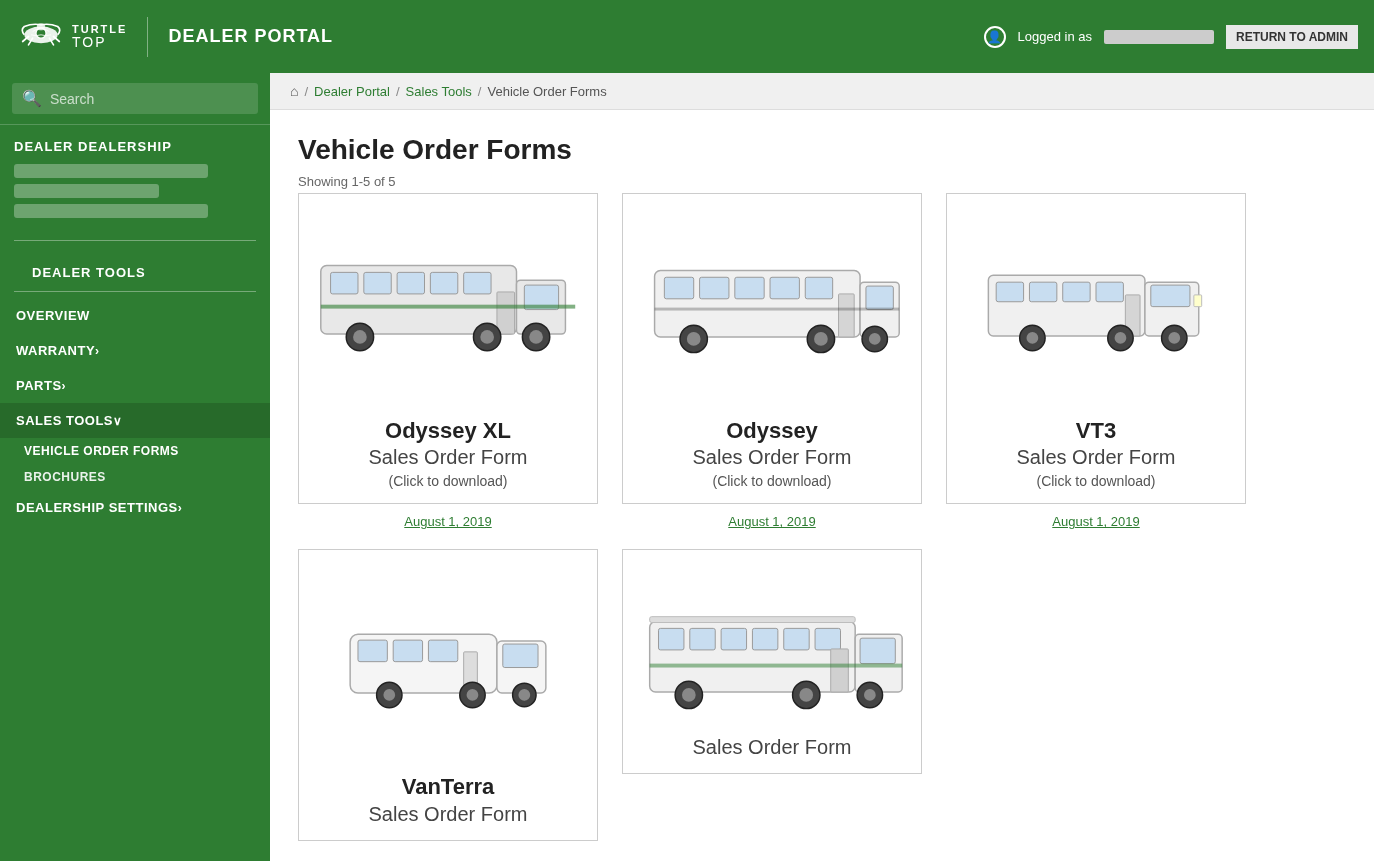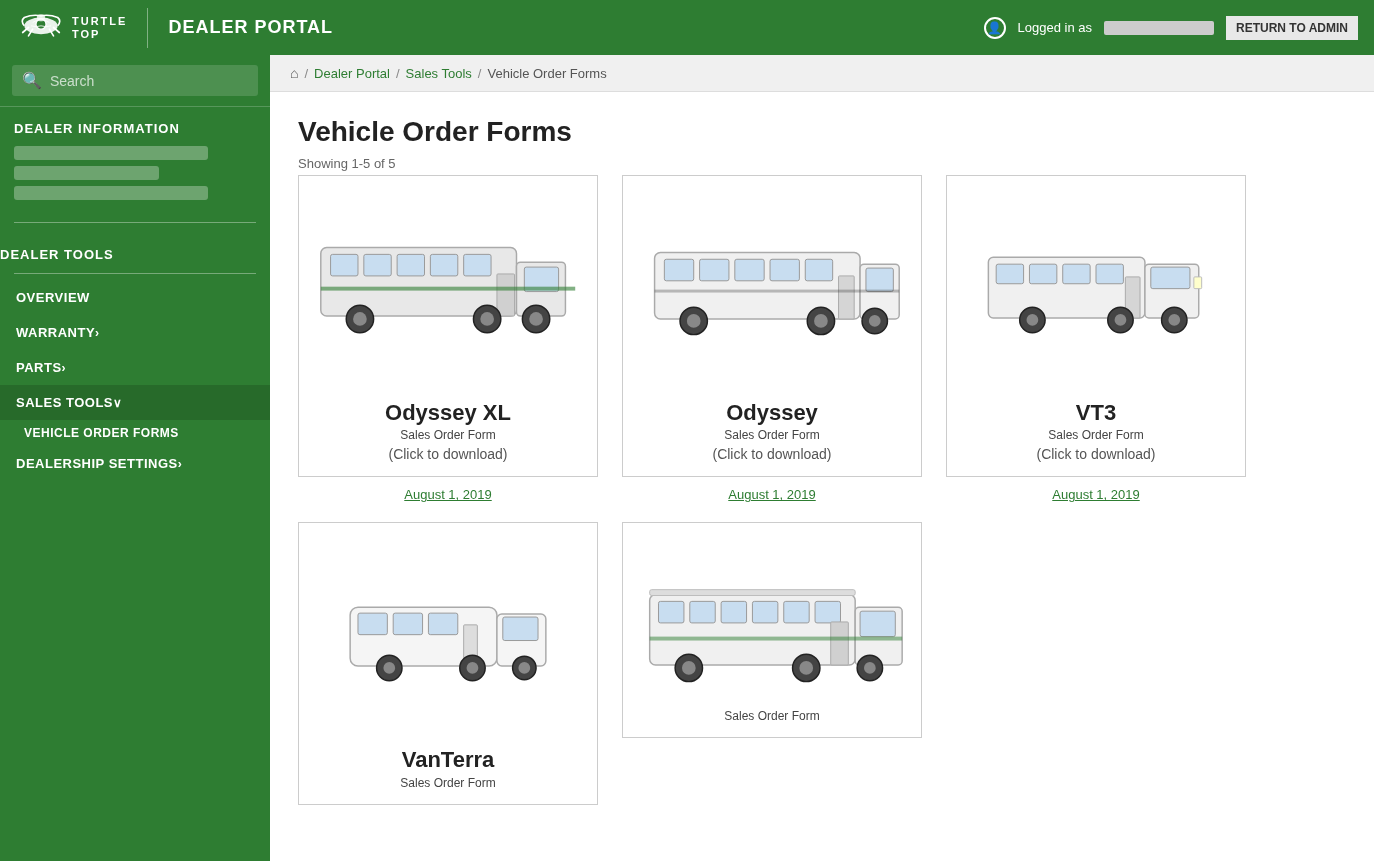--- a/index.html
+++ b/index.html
@@ -2,21 +2,21 @@
 <html><head>
   <meta charset="utf-8">
   <style>
     * { box-sizing: border-box; margin: 0; padding: 0; }
     body { font-family: Arial, sans-serif; background: #f5f5f5; display: flex; flex-direction: column; height: 861px; overflow: hidden; }
 
     
     .header {
       background: #2e7d32;
       color: white;
-      height: 55px;
+      height: 73px;
       display: flex;
       align-items: center;
       padding: 0 16px;
       flex-shrink: 0;
     }
     .header-logo {
       display: flex;
       align-items: center;
       gap: 6px;
     }
@@ -234,21 +234,21 @@
       height: 100%;
     }
     .vehicle-name {
       font-size: 22px;
       font-weight: bold;
       color: #222;
       line-height: 1.2;
       margin-top: 48px;
     }
     .vehicle-form-label {
-      font-size: 12px;
+      font-size: 20px;
       color: #444;
       margin-top: 2px;
     }
     .vehicle-click-label {
       font-size: 14px;
       color: #555;
       margin-top: 4px;
     }
     .vehicle-date {
       font-size: 13px;
@@ -278,21 +278,21 @@
 
       <path d="M20 14 Q25 10 30 12 Q35 10 40 14" stroke="white" stroke-width="1" fill="none"></path>
       <path d="M18 18 Q24 20 30 18 Q36 20 42 18" stroke="white" stroke-width="1" fill="none"></path>
 
       <path d="M15 20 L8 26 M20 22 L15 30 M40 22 L45 30 M45 20 L52 26" stroke="white" stroke-width="2" stroke-linecap="round"></path>
 
       <ellipse cx="30" cy="8" rx="5" ry="4" fill="white" opacity="0.8"></ellipse>
     </svg>
     <div>
       <div style="font-size:11px;font-weight:bold;letter-spacing:2px;line-height:1.1">TURTLE</div>
-      <div style="font-size:11px;font-weight:bold;letter-spacing:2px;line-height:1.1">TOP</div>
+      <div style="font-size:14px;font-weight:normal;letter-spacing:2px;line-height:1.1">TOP</div>
     </div>
   </div>
   <div class="header-divider"></div>
   <div class="header-title">DEALER PORTAL</div>
   <div class="header-right">
     <div class="user-icon">👤</div>
     <span>Logged in as</span>
     <div class="logged-in-bar"></div>
     <button class="return-admin-btn">RETURN TO ADMIN</button>
   </div>
@@ -303,29 +303,29 @@
   <div class="sidebar">
 
     <div class="sidebar-search">
       <div class="sidebar-search-inner">
         <span>🔍</span>
         <input type="text" placeholder="Search" style="">
       </div>
     </div>
 
     <div class="dealer-info-section">
-      <div class="section-title">DEALER INFORMATION</div>
+      <div class="section-title">DEALER DEALERSHIP</div>
       <div class="dealer-info-blur medium"></div>
       <div class="dealer-info-blur short"></div>
       <div class="dealer-info-blur medium"></div>
     </div>
     <hr class="sidebar-divider">
 
     <div class="dealer-tools-section">
-      <div style="padding: 6px 0 10px;">
+      <div style="padding: 6px 32px 10px;">
         <span class="section-title">DEALER TOOLS</span>
       </div>
       <hr class="sidebar-divider" style="margin: 0 14px 6px;">
 
       <a class="nav-item">
         <span>OVERVIEW</span>
       </a>
       <a class="nav-item">
         <span>WARRANTY</span>
         <span class="chevron">›</span>
@@ -333,20 +333,23 @@
       <a class="nav-item">
         <span>PARTS</span>
         <span class="chevron">›</span>
       </a>
       <a class="nav-item active">
         <span>SALES TOOLS</span>
         <span class="chevron">∨</span>
       </a>
       <a class="nav-sub-item active">
         <span>VEHICLE ORDER FORMS</span>
+      </a>
+      <a class="nav-sub-item">
+        <span>BROCHURES</span>
       </a>
       <a class="nav-item">
         <span>DEALERSHIP SETTINGS</span>
         <span class="chevron">›</span>
       </a>
     </div>
   </div>
 
   <div class="main">
 

